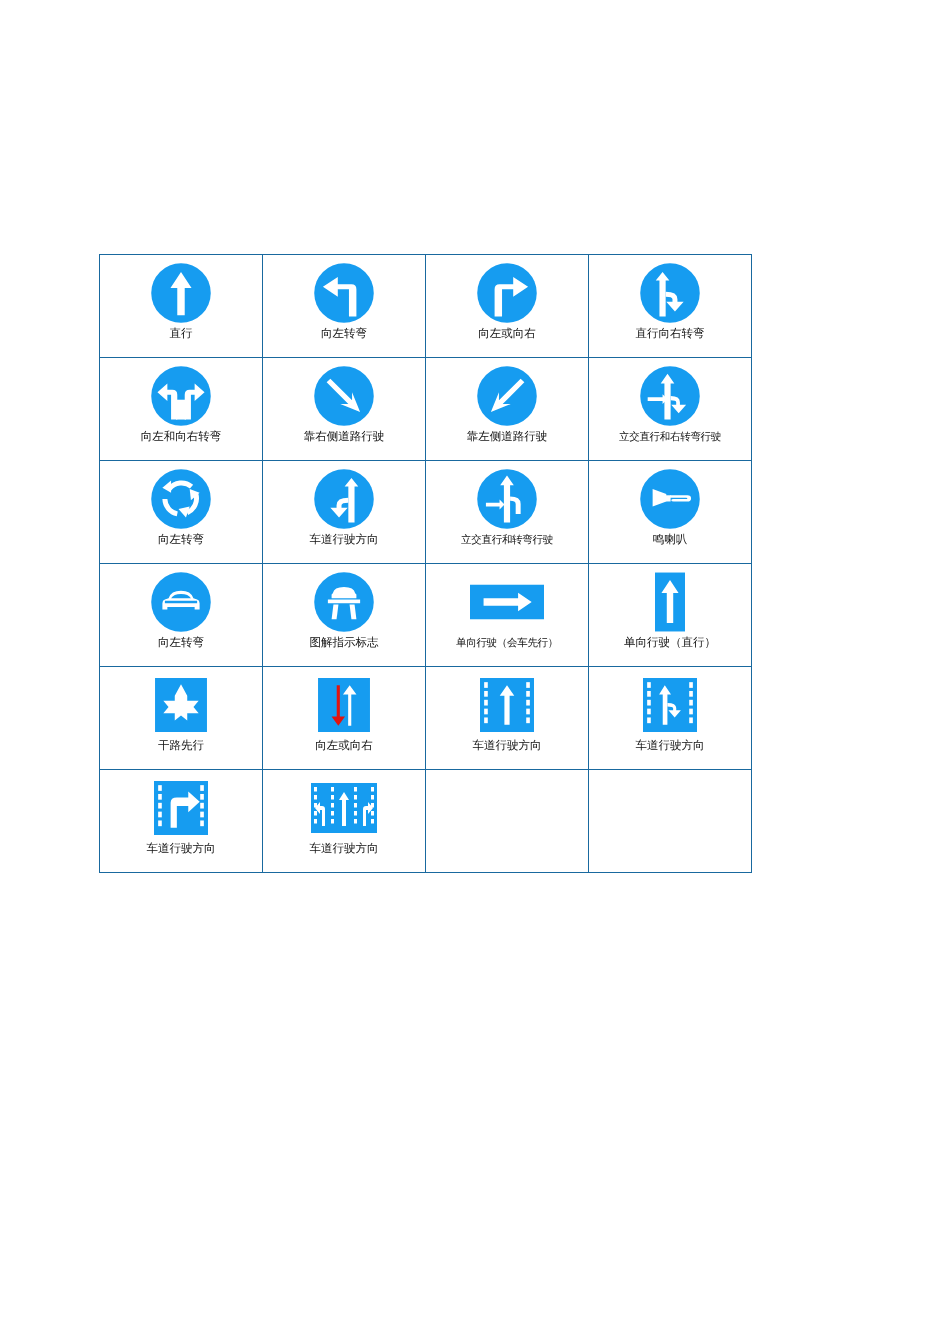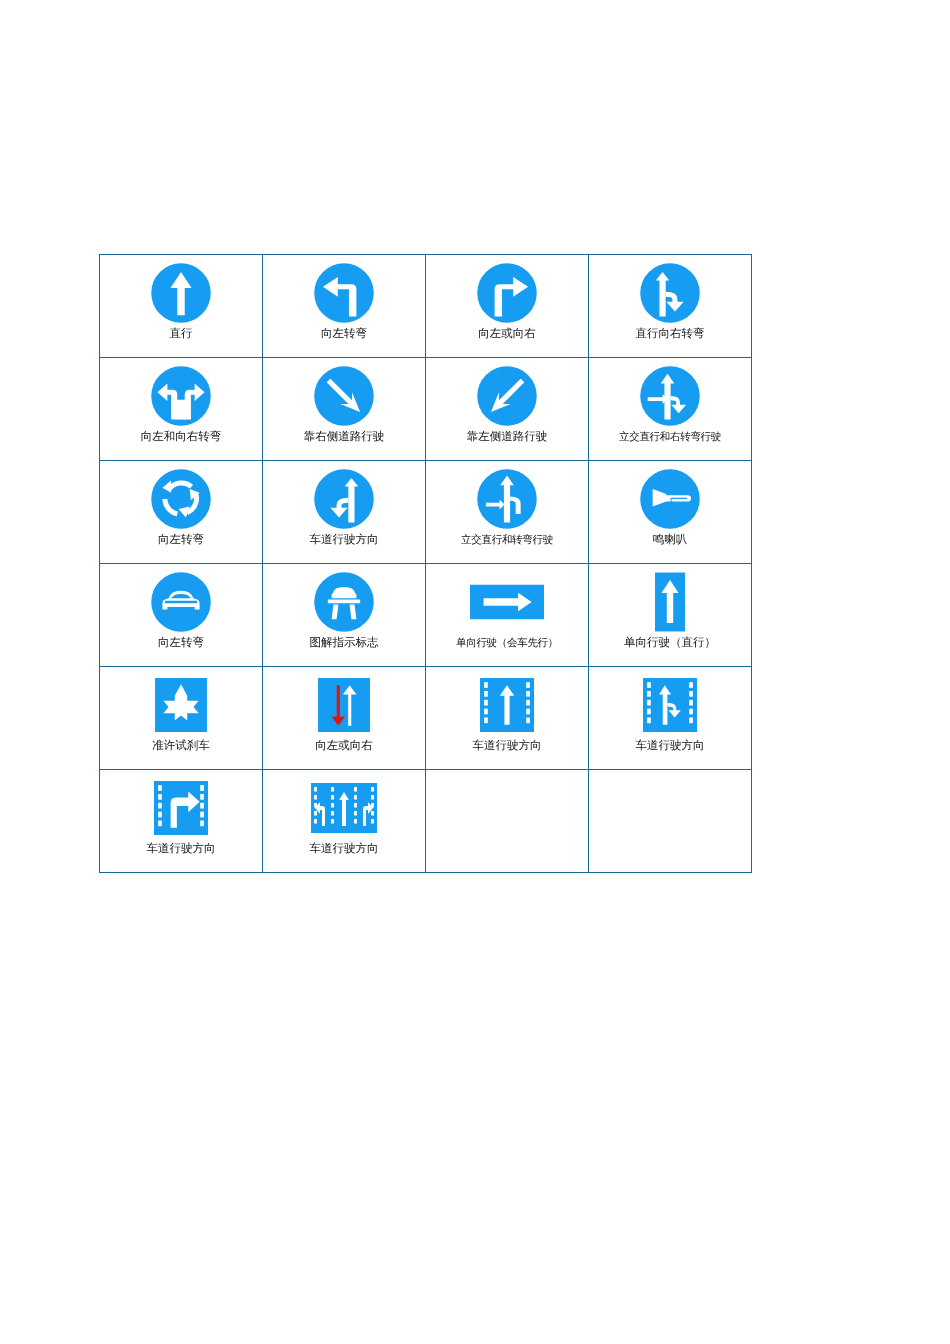--- a/index.html
+++ b/index.html
@@ -277,21 +277,21 @@
 
       <tr>
         <td>
           <div class="cell">
             <div class="glyph">
               <svg width="52" height="54" viewBox="0 0 100 104">
                 <rect x="0" y="0" width="100" height="104" fill="#169cf0"></rect>
                 <path d="M50 12 L62 34 L62 44 L84 44 L74 56 L84 68 L62 68 L62 82 L50 72 L38 82 L38 68 L16 68 L26 56 L16 44 L38 44 L38 34 Z" fill="#ffffff"></path>
               </svg>
             </div>
-            <div class="caption">准许试刹车</div>
+            <div class="caption">干路先行</div>
           </div>
         </td>
         <td>
           <div class="cell">
             <div class="glyph">
               <svg width="52" height="54" viewBox="0 0 100 104">
                 <rect x="0" y="0" width="100" height="104" fill="#169cf0"></rect>
                 <path d="M36 14 L42 14 L42 74 L52 74 L39 92 L26 74 L36 74 Z" fill="#e2140f"></path>
                 <path d="M64 92 L58 92 L58 32 L48 32 L61 14 L74 32 L64 32 Z" fill="#ffffff"></path>
               </svg>

